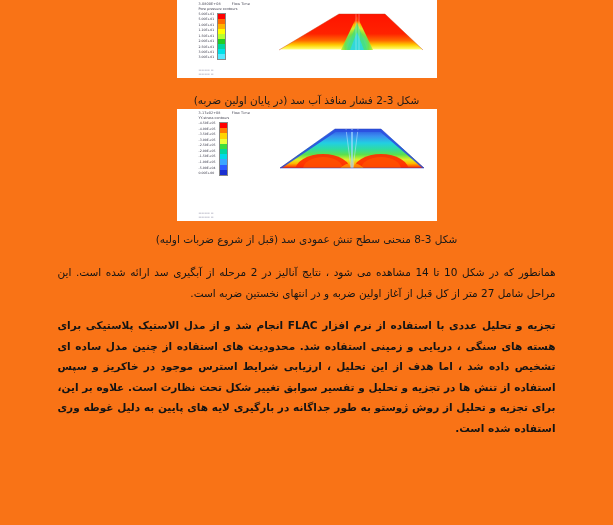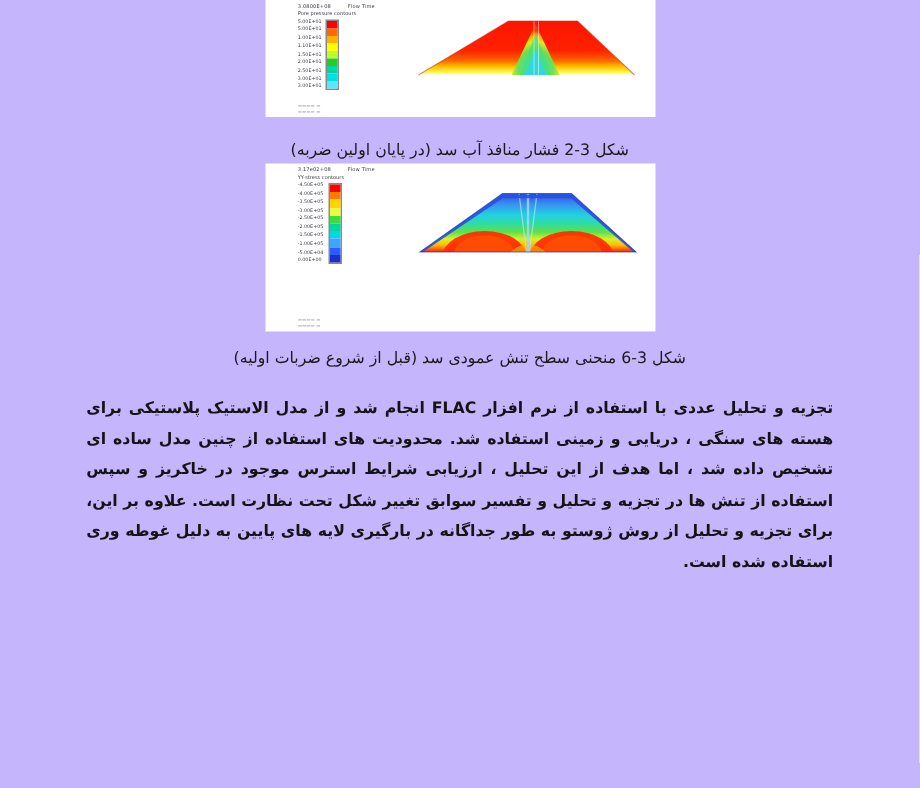--- a/index.html
+++ b/index.html
@@ -12,21 +12,21 @@
     width: 613px;
     height: 525px;
     overflow: hidden;
     font-family: "DejaVu Sans", "Liberation Sans", sans-serif;
     color: #000000;
     position: relative;
   }
   .page {
     position: absolute;
     inset: 0;
-    background: #c4b5fd;
+    background: #f97316;
     display: flex;
     flex-direction: column;
     align-items: center;
     padding: 0;
   }
 
   
   .figure-block {
     width: 613px;
     display: flex;
@@ -290,20 +290,21 @@
           <ellipse cx="75" cy="60" rx="16" ry="16" fill="#ffc400" opacity="0.55"></ellipse>
           <path d="M75,10 L75,49" stroke="#9fd8ff" stroke-width="1.6" opacity="0.85"></path>
           <path d="M69,10 L74,49" stroke="#bde6ff" stroke-width="0.8" opacity="0.7"></path>
           <path d="M81,10 L76,49" stroke="#bde6ff" stroke-width="0.8" opacity="0.7"></path>
           <path d="M3,49 L58,12 L104,12 L147,49" fill="none" stroke="#2b4fe0" stroke-width="2.2" opacity="0.9"></path>
         </g>
         <path d="M3,49 L58,10 L104,10 L147,49 Z" fill="none" stroke="#2237b8" stroke-width="0.7" opacity="0.7"></path>
       </svg>
     </div>
 
-    <div class="caption cap2">شکل 3-6 منحنی سطح تنش عمودی سد (قبل از شروع ضربات اولیه)</div>
+    <div class="caption cap2">شکل 3-8 منحنی سطح تنش عمودی سد (قبل از شروع ضربات اولیه)</div>
   </div>
 
   <div class="body-wrap">
+    <p class="para">همانطور که در شکل 10 تا 14 مشاهده می شود ، نتایج آنالیز در 2 مرحله از آبگیری سد ارائه شده است. این مراحل شامل 27 متر از کل قبل از آغاز اولین ضربه و در انتهای نخستین ضربه است.</p>
     <p class="para">تجزیه و تحلیل عددی با استفاده از نرم افزار FLAC انجام شد و از مدل الاستیک پلاستیکی برای هسته های سنگی ، دریایی و زمینی استفاده شد. محدودیت های استفاده از چنین مدل ساده ای تشخیص داده شد ، اما هدف از این تحلیل ، ارزیابی شرایط استرس موجود در خاکریز و سپس استفاده از تنش ها در تجزیه و تحلیل و تفسیر سوابق تغییر شکل تحت نظارت است. علاوه بر این، برای تجزیه و تحلیل از روش ژوستو به طور جداگانه در بارگیری لایه های پایین به دلیل غوطه وری استفاده شده است.</p>
   </div>
 
 </div>
 
 </body></html>

